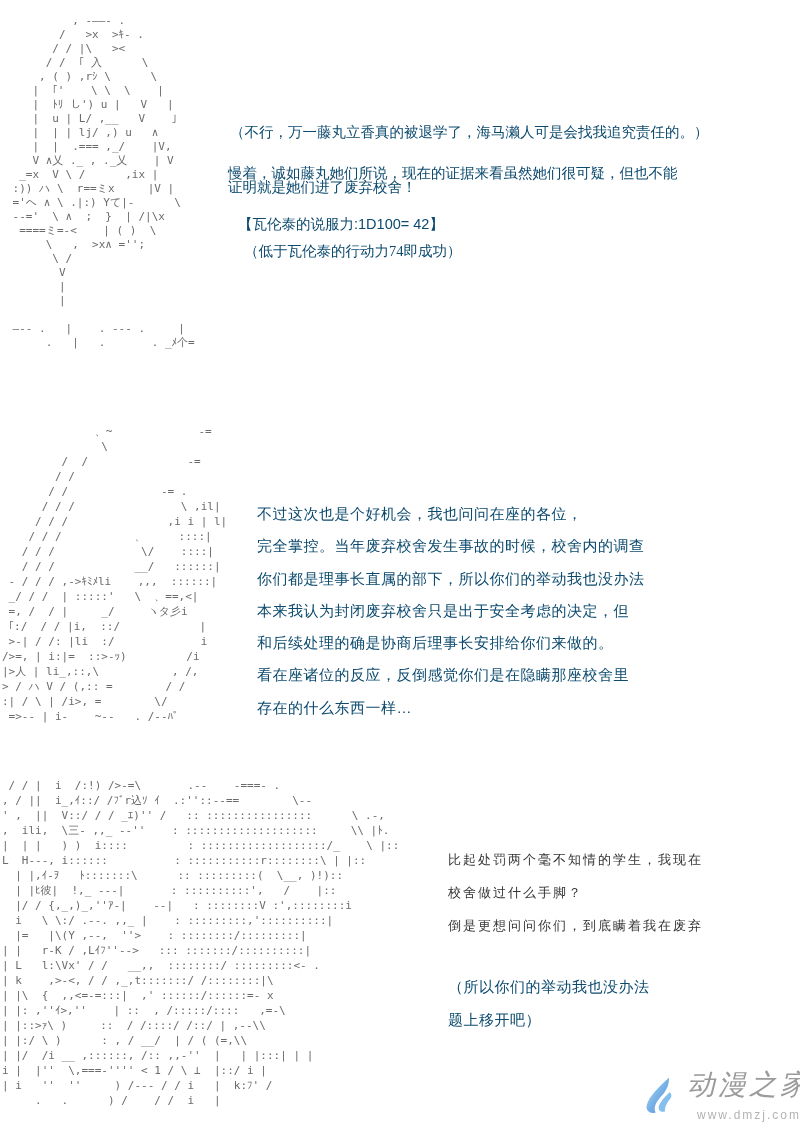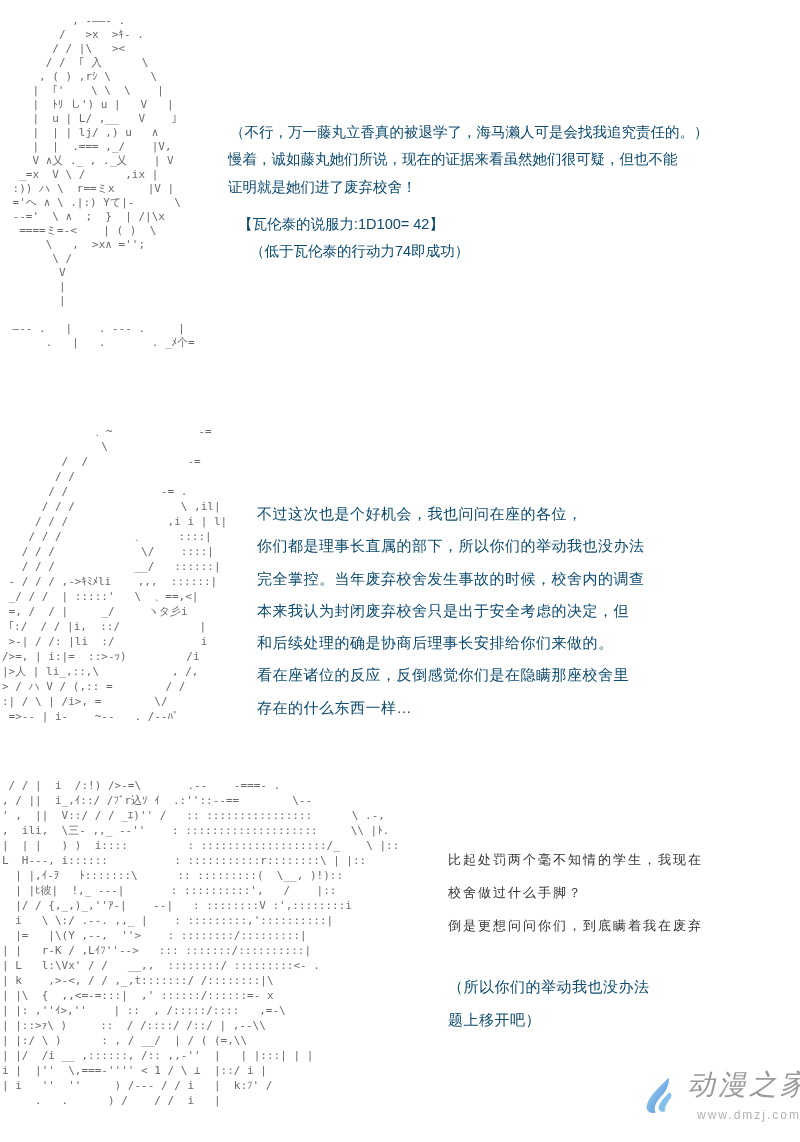--- a/index.html
+++ b/index.html
@@ -23,24 +23,24 @@
   #art-middle { left: 2px;  top: 424px; line-height: 15px; }
   #art-bottom { left: 2px;  top: 778px; line-height: 15px; }
 
   
   .dialog { position: absolute; color: #0c4a6e; }
   .dialog .line { white-space: pre; }
 
   #dialog-top { left: 228px; top: 88px; width: 560px; font-size: 14.5px; }
   #dialog-top .line { position: absolute; }
   #dialog-top .l0 { left: 2px;  top: 0; margin-top: 35px; }
-  #dialog-top .l1 { left: 0;    top: 62px; }
+  #dialog-top .l1 { left: 0;    top: 76px; }
   #dialog-top .l2 { left: 0;    top: 90px; }
   #dialog-top .l3 { left: 10px; top: 127px; text-align: center; }
-  #dialog-top .l4 { left: 22px;  top: 154px; }
+  #dialog-top .l4 { left: 16px;  top: 154px; font-family: Liberation Serif, serif; }
 
   #dialog-middle { left: 257px; top: 498px; font-size: 15px; letter-spacing: 0.5px; }
   #dialog-middle .line { line-height: 32.3px; }
 
   #dialog-bottom-main { left: 448px; top: 843px; font-size: 13px; letter-spacing: 2px; color: #343434; }
   #dialog-bottom-main .line { line-height: 33px; }
 
   #dialog-bottom-note { left: 448px; top: 970px; font-size: 15px; letter-spacing: 0.5px; }
   #dialog-bottom-note .line { line-height: 33px; }
 
@@ -144,22 +144,22 @@
 <div id="dialog-top" class="dialog">
   <div class="line l0">（不行，万一藤丸立香真的被退学了，海马濑人可是会找我追究责任的。）</div>
   <div class="line l1">慢着，诚如藤丸她们所说，现在的证据来看虽然她们很可疑，但也不能</div>
   <div class="line l2">证明就是她们进了废弃校舍！</div>
   <div class="line l3">【瓦伦泰的说服力:1D100= 42】</div>
   <div class="line l4">（低于瓦伦泰的行动力74即成功）</div>
 </div>
 
 <div id="dialog-middle" class="dialog">
   <div class="line">不过这次也是个好机会，我也问问在座的各位，</div>
+  <div class="line">完全掌控。当年废弃校舍发生事故的时候，校舍内的调查</div>
   <div class="line">你们都是理事长直属的部下，所以你们的举动我也没办法</div>
-  <div class="line">完全掌控。当年废弃校舍发生事故的时候，校舍内的调查</div>
   <div class="line">本来我认为封闭废弃校舍只是出于安全考虑的决定，但</div>
   <div class="line">和后续处理的确是协商后理事长安排给你们来做的。</div>
   <div class="line">看在座诸位的反应，反倒感觉你们是在隐瞒那座校舍里</div>
   <div class="line">存在的什么东西一样…</div>
 </div>
 
 <div id="dialog-bottom-main" class="dialog">
   <div class="line">比起处罚两个毫不知情的学生，我现在</div>
   <div class="line">校舍做过什么手脚？</div>
   <div class="line">倒是更想问问你们，到底瞒着我在废弃</div>

